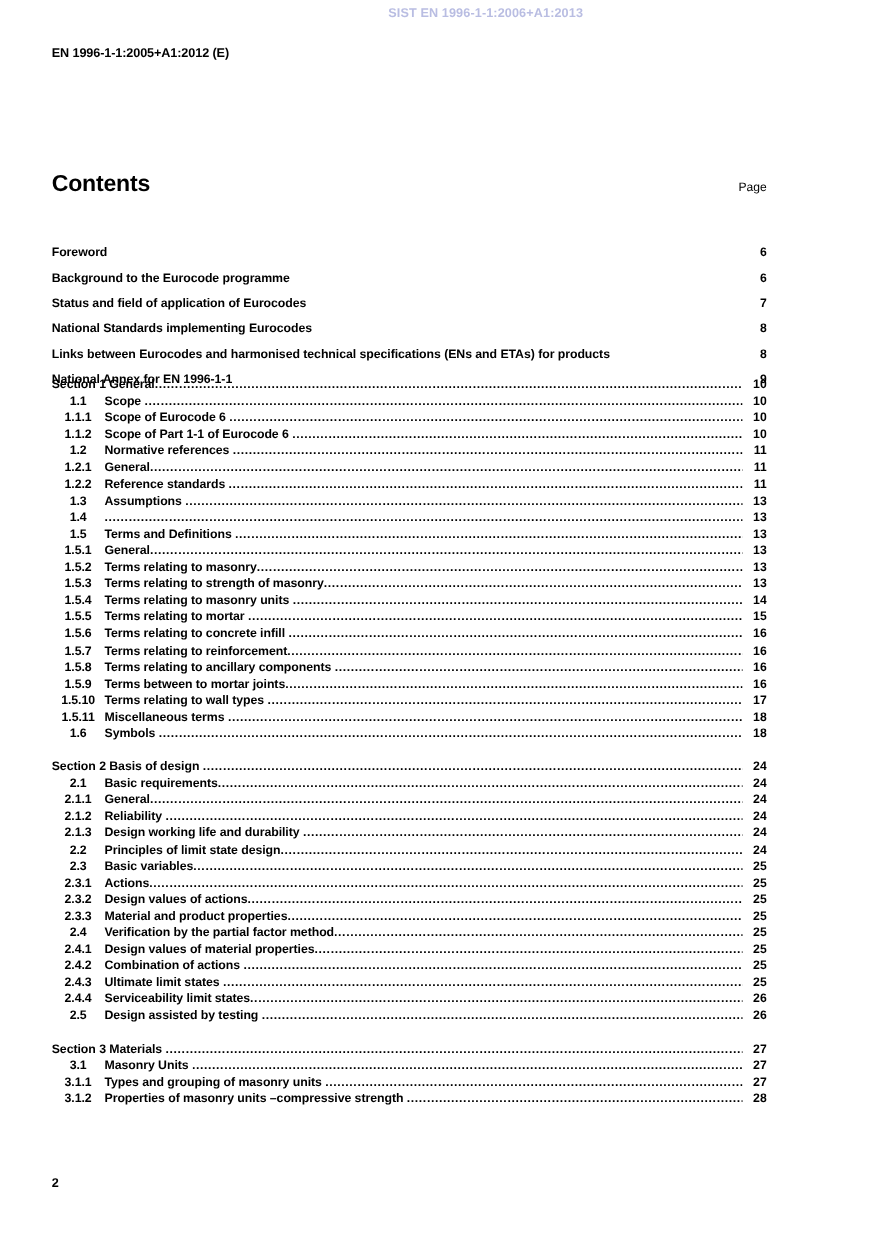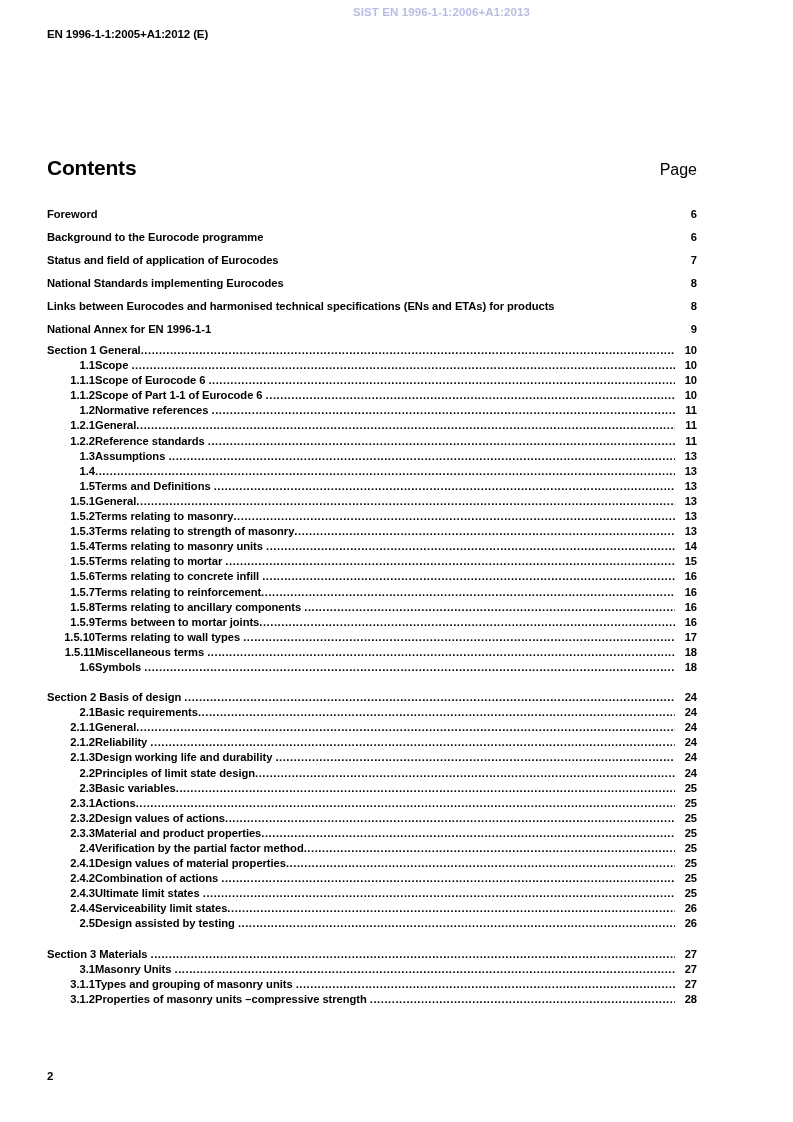--- a/index.html
+++ b/index.html
@@ -31,21 +31,21 @@
     font-weight: bold;
     letter-spacing: 0.1px;
     color: #b9bde2;
     white-space: nowrap;
     margin-left: 45px;
   }
 
   
   .doc-code {
     position: absolute;
-    top: 28px;
+    top: 43px;
     left: 47px;
     font-size: 11.5px;
     font-weight: bold;
     letter-spacing: -0.1px;
     white-space: nowrap;
   }
 
   
   .contents-head {
     position: absolute;
@@ -55,31 +55,31 @@
     display: flex;
     align-items: baseline;
     justify-content: space-between;
   }
   .contents-title {
     font-size: 21px;
     font-weight: bold;
     letter-spacing: -0.2px;
   }
   .page-label {
-    font-size: 16px;
+    font-size: 11px;
     font-weight: normal;
   }
 
   
   .toc {
     position: absolute;
     left: 47px;
     width: 650px;
   }
-  #toc-front { top: 203px; }
+  #toc-front { top: 219px; }
   #toc-body  { top: 343px; }
 
   .toc-row {
     display: flex;
     align-items: baseline;
     font-size: 11.2px;
     font-weight: bold;
     letter-spacing: -0.05px;
     white-space: nowrap;
     width: 100%;
@@ -95,21 +95,21 @@
   .body .toc-row {
     height: 15.1px;
     line-height: 15.1px;
   }
 
   .grp-gap { height: 15px; }
 
   .num {
     flex: 0 0 auto;
     width: 48px;
-    text-align: right;
+    text-align: center;
   }
   .label {
     flex: 0 0 auto;
   }
   .label.gap-after::after {
     content: "\00a0";
   }
   .leader {
     flex: 1 1 auto;
     overflow: hidden;

